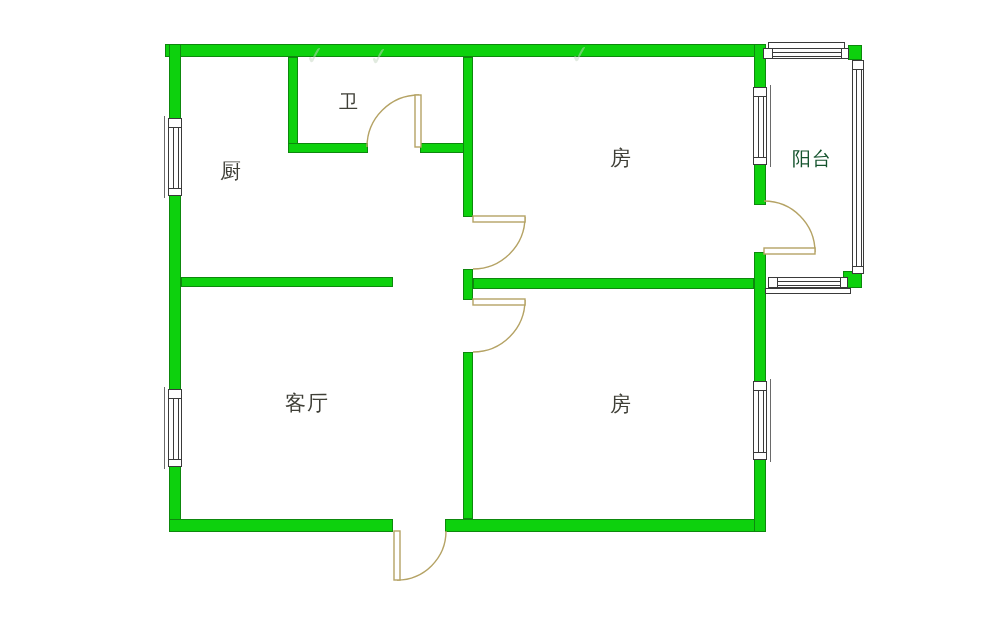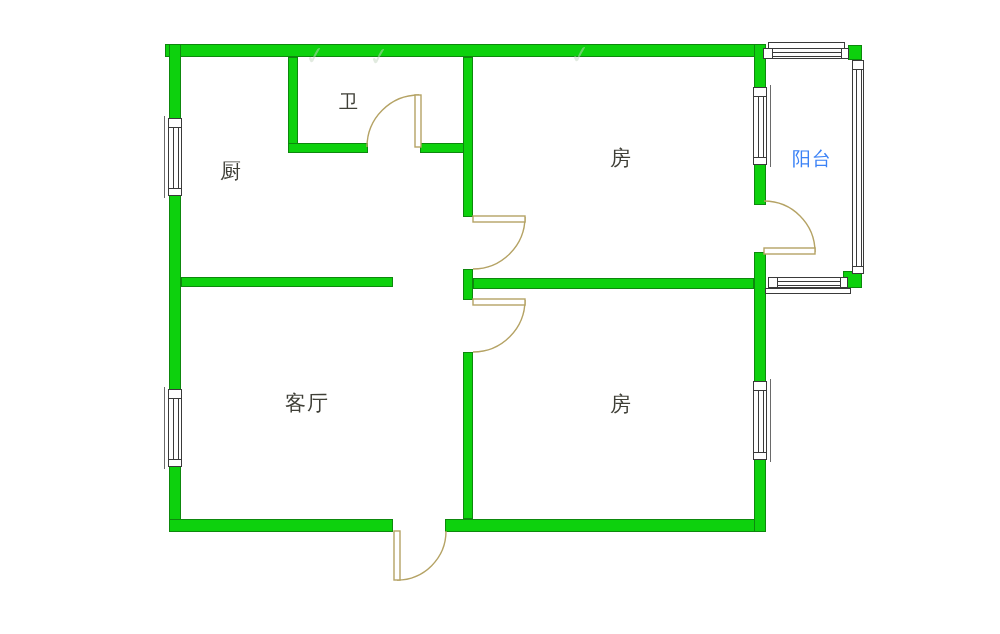--- a/index.html
+++ b/index.html
@@ -82,21 +82,21 @@
         <div style="left: 8px; top: 0px; width: 1px; height: 9px; background: rgb(58, 58, 58); position: absolute;"></div>
         <div style="left: 71px; top: 0px; width: 1px; height: 9px; background: rgb(58, 58, 58); position: absolute;"></div>
       </div>
       <div style="left: 768px; top: 42px; width: 77px; height: 7px; background: rgb(255, 255, 255); border: 1px solid rgb(58, 58, 58); box-sizing: border-box; position: absolute;"></div>
       <div style="left: 765px; top: 288px; width: 86px; height: 6px; background: rgb(255, 255, 255); border: 1px solid rgb(58, 58, 58); box-sizing: border-box; position: absolute;"></div>
     </div>
   <div id="label-layer">
       <div class="room-label" style="left: 231px; top: 171px; font-size: 21px; color: rgb(63, 63, 55); position: absolute;">厨</div>
       <div class="room-label" style="left: 349px; top: 102px; font-size: 19px; color: rgb(63, 63, 55); position: absolute;">卫</div>
       <div class="room-label" style="left: 621px; top: 158px; font-size: 21px; color: rgb(63, 63, 55); position: absolute;">房</div>
-      <div class="room-label" style="left: 812px; top: 159px; font-size: 19px; color: #3b82f6; position: absolute;">阳台</div>
+      <div class="room-label" style="left: 812px; top: 159px; font-size: 19px; color: #14532d; position: absolute;">阳台</div>
       <div class="room-label" style="left: 307px; top: 403px; font-size: 21px; color: rgb(63, 63, 55); position: absolute;">客厅</div>
       <div class="room-label" style="left: 621px; top: 404px; font-size: 21px; color: rgb(63, 63, 55); position: absolute;">房</div>
       <div class="watermark" style="left: 315px; top: 56px; font-size: 24px; color: rgba(196, 214, 192, 0.5); position: absolute;">✓</div>
       <div class="watermark" style="left: 379px; top: 57px; font-size: 24px; color: rgba(196, 214, 192, 0.5); position: absolute;">✓</div>
       <div class="watermark" style="left: 580px; top: 55px; font-size: 24px; color: rgba(196, 214, 192, 0.5); position: absolute;">✓</div>
     </div>
 <svg id="door-layer" width="1000" height="634">
       <path d="M 367 147 A 52 52 0 0 1 419 95" fill="none" stroke="#b5a365" stroke-width="1.4"></path>
       <rect x="415" y="95" width="6" height="52" fill="#ffffff" stroke="#b5a365" stroke-width="1.4"></rect>
       <path d="M 525 217 A 52 52 0 0 1 473 269" fill="none" stroke="#b5a365" stroke-width="1.4"></path>

